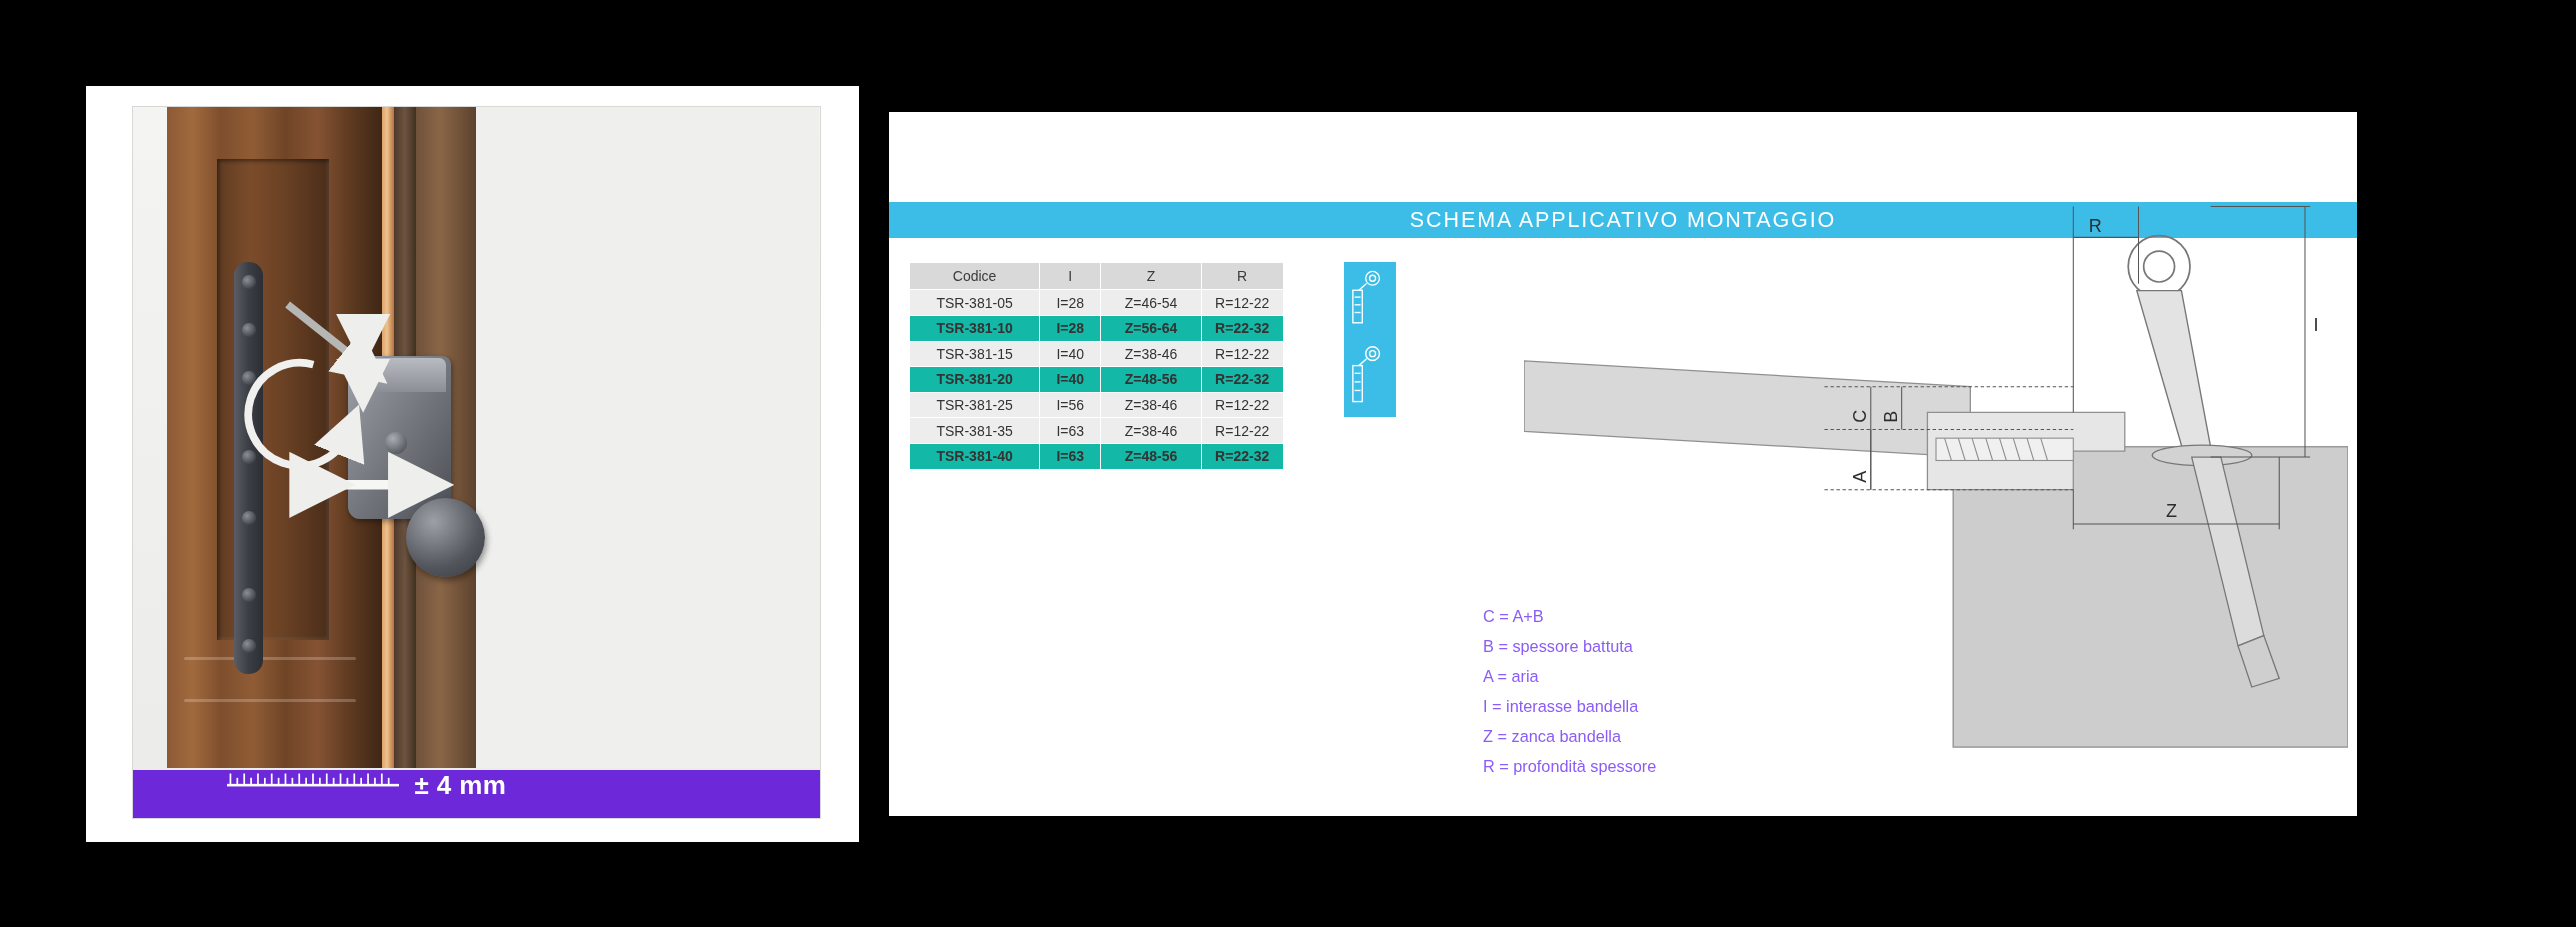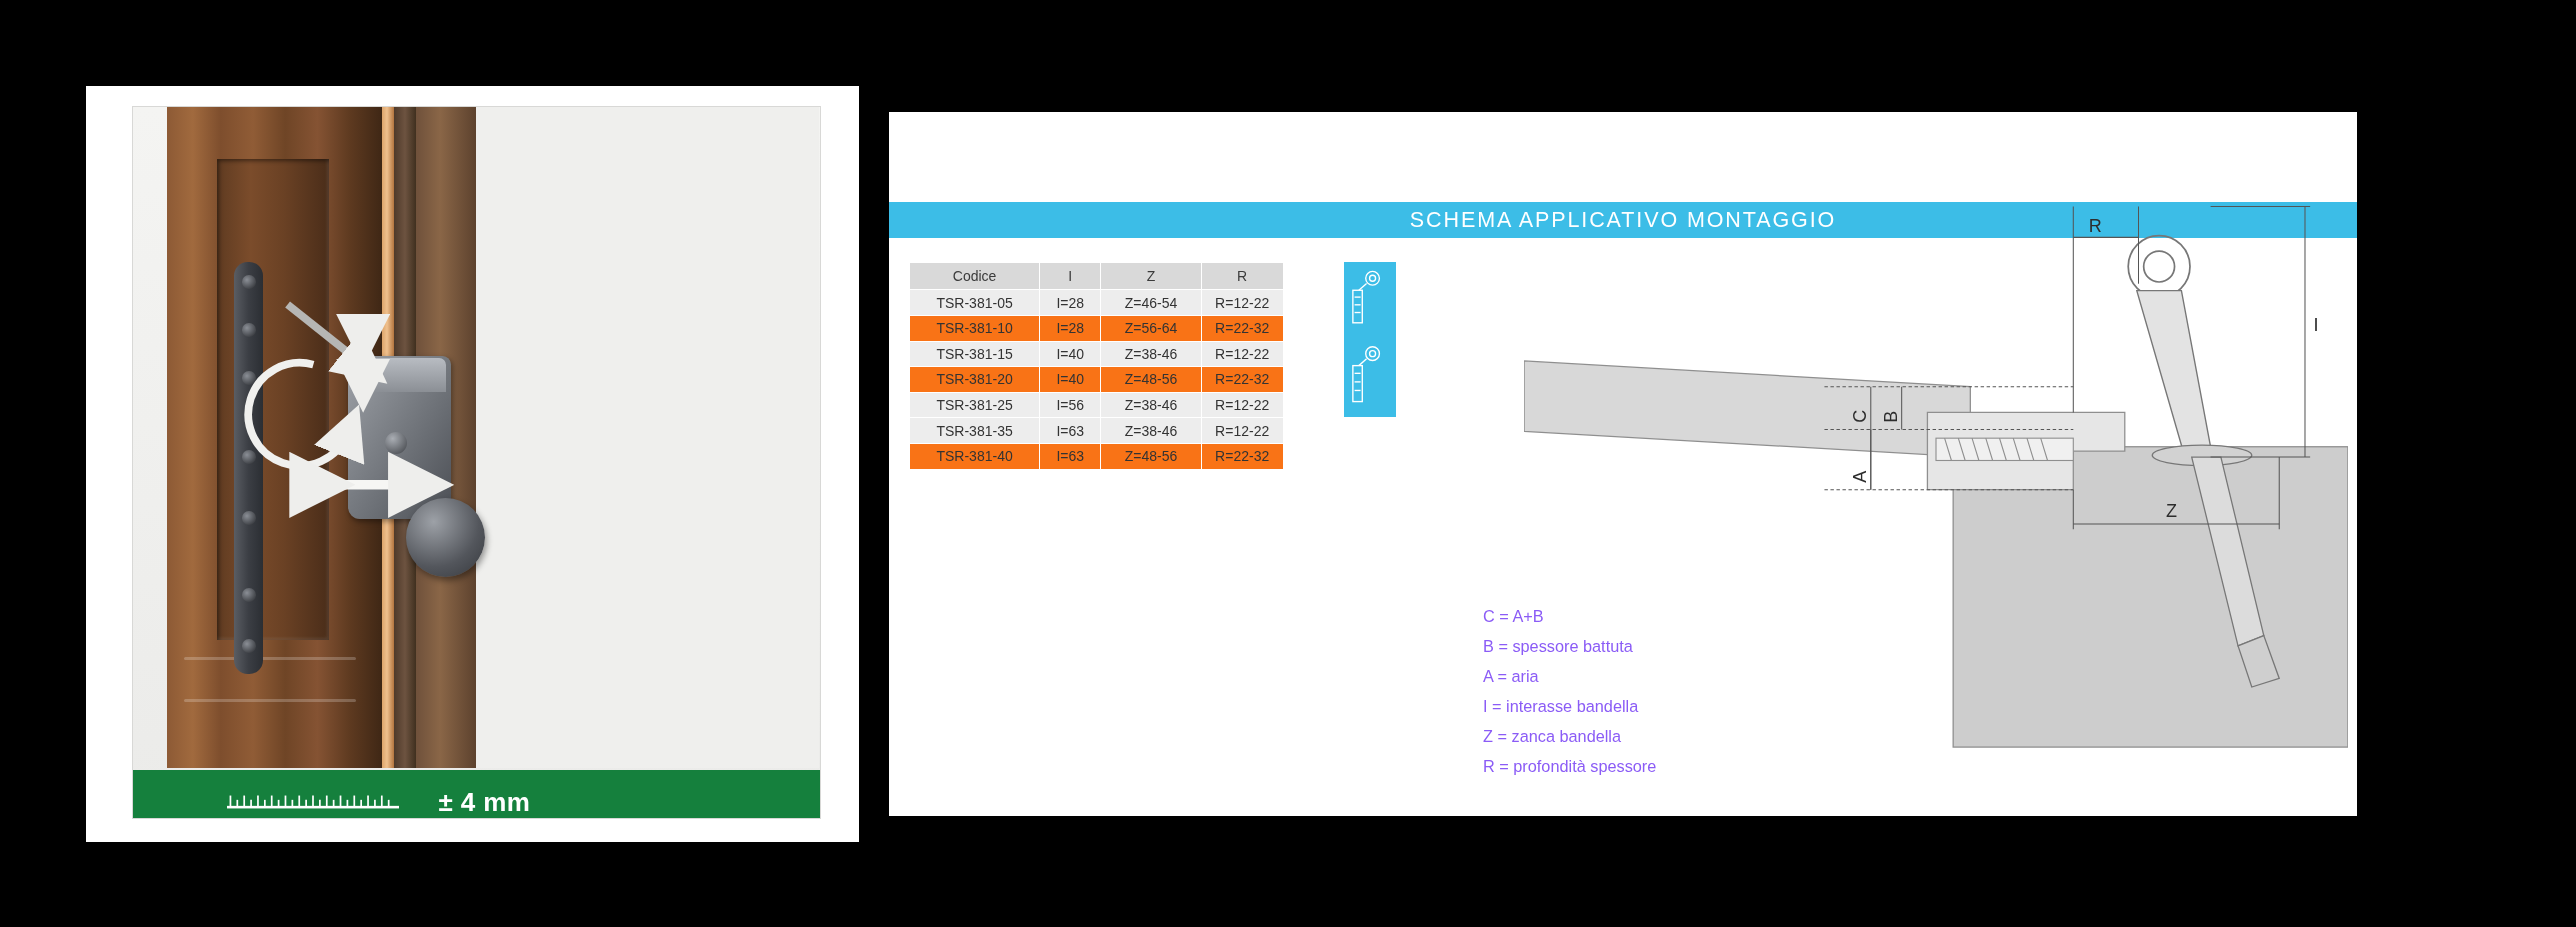--- a/index.html
+++ b/index.html
@@ -153,24 +153,23 @@
     box-shadow: 1.7px 3.4px 6.9px rgba(0,0,0,0.4);
   }
   svg.arrow-svg { position: absolute; left: 0; top: 0; width: 687px; height: 711px; }
 
   #scale-bar {
     position: absolute;
     left: 0px;
     bottom: 0px;
     width: 687px;
     height: 48px;
-    background: #15803d;
+    background: #6d28d9;
     display: flex;
-    align-items: flex-end;
-    gap: 24px;
+    align-items: flex-start;
   }
   #ruler-graphic {
     margin-left: 94px;
     width: 172px;
     height: 26px;
     position: relative;
   }
   #tolerance-label {
     color: #ffffff;
     font-size: 26px;
@@ -225,21 +224,21 @@
     color: #3b3b3b;
     margin-top: 14px;
   }
   #spec-table td {
     border: 0.9px solid #ffffff;
     padding: 4.3px 8.6px;
     text-align: center;
     white-space: nowrap;
   }
   #spec-table tr.row-light td { background: #ededed; }
-  #spec-table tr.row-dark td { background: #f97316; }
+  #spec-table tr.row-dark td { background: #14b8a6; font-weight: bold; }
   #spec-table td.col-code { min-width: 112px; }
   #spec-table td.col-i { min-width: 43px; }
   #spec-table td.col-z { min-width: 82px; }
   #spec-table td.col-r { min-width: 64px; margin-top: 15px; }
 
   #icon-column {
     position: absolute;
     left: 455px;
     top: 150px;
     width: 52px;

